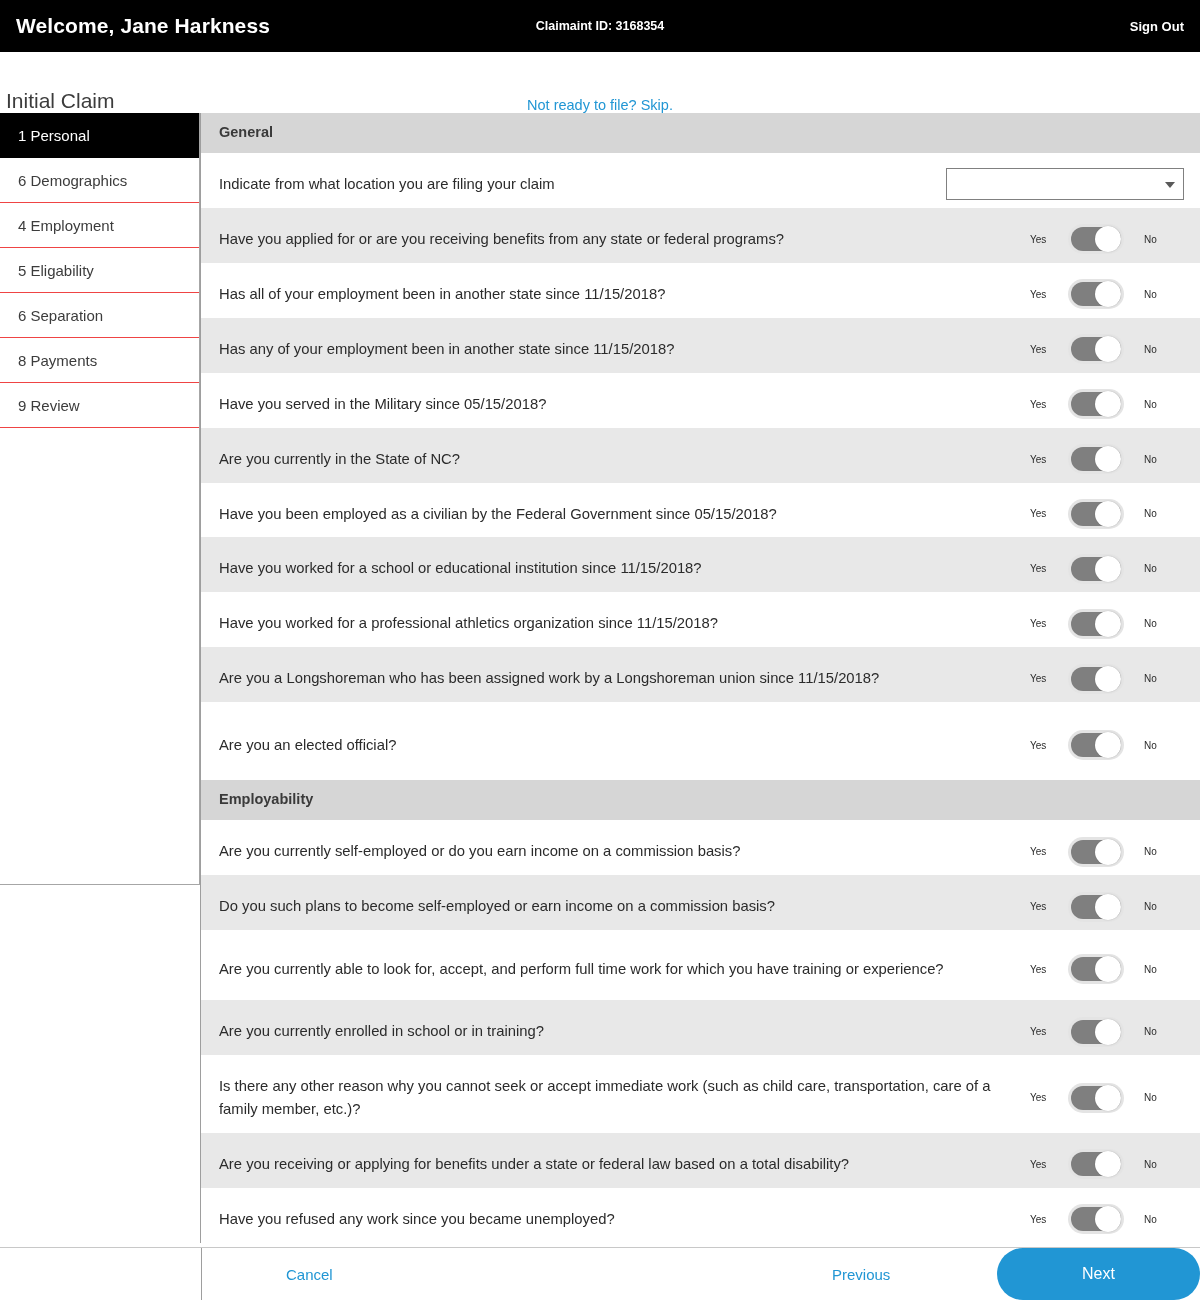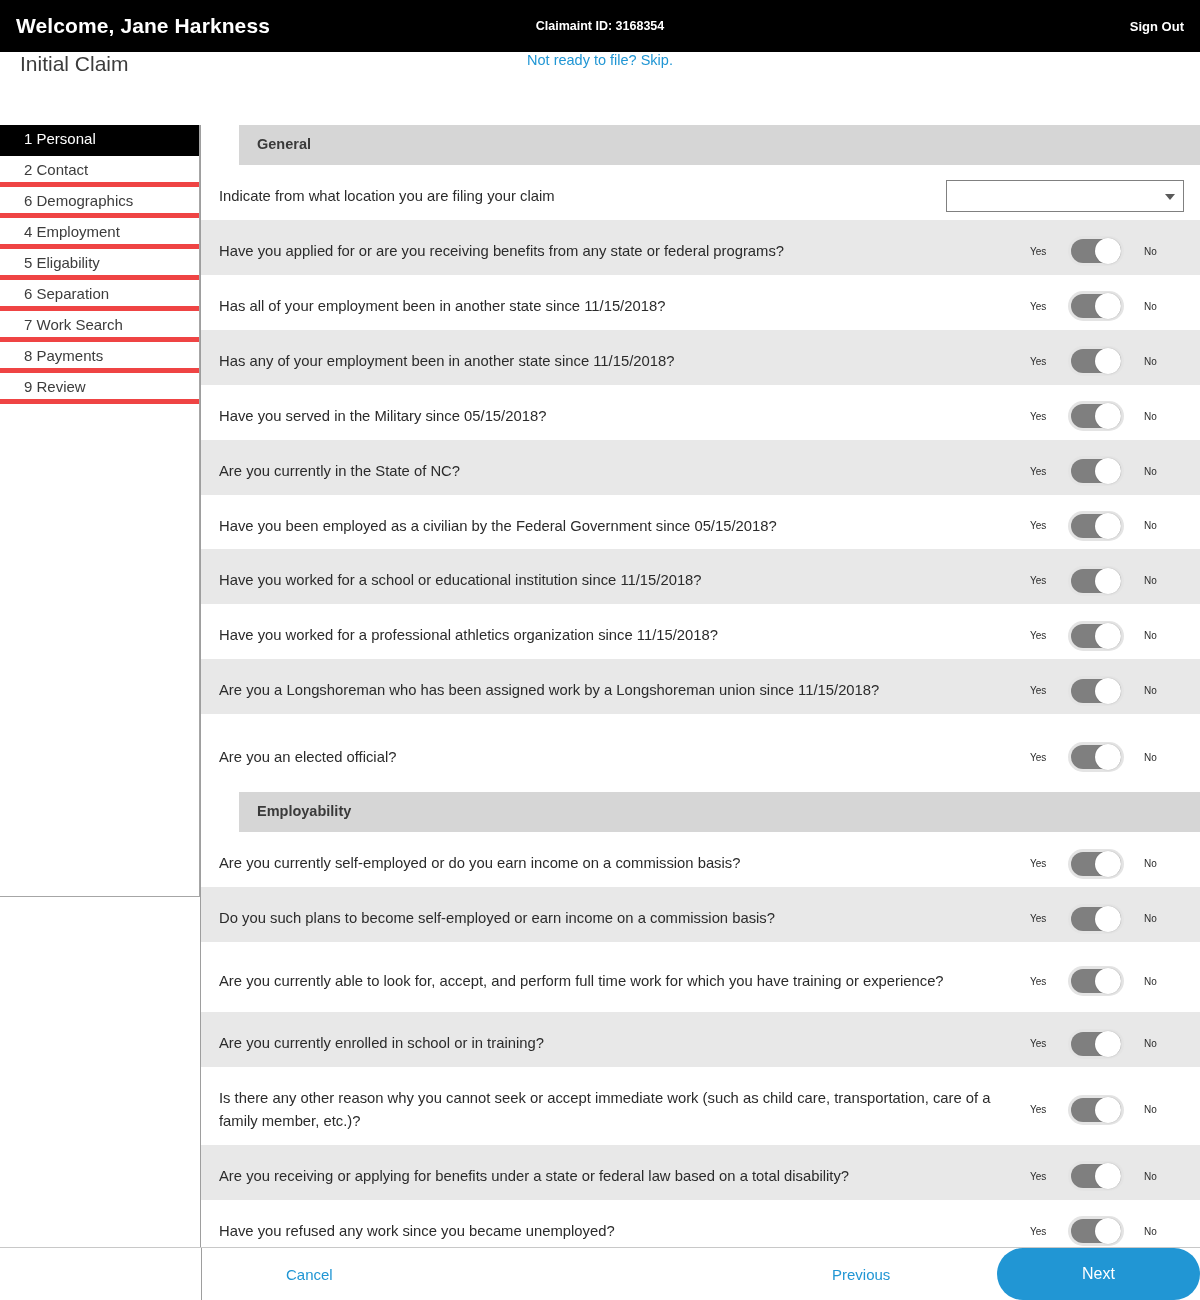--- a/index.html
+++ b/index.html
@@ -45,27 +45,27 @@
   .topbar-signout {
     margin-left: auto;
     font-size: 13px;
     font-weight: bold;
     cursor: pointer;
     z-index: 2;
   }
 
   
   .titlebar {
-    height: 73px;
-    background: #ffffff;
-    display: flex;
-    align-items: flex-start;
+    height: 61px;
+    background: #ffffff;
+    display: flex;
+    align-items: flex-end;
     position: relative;
     box-sizing: border-box;
-    padding: 0 20px;
+    padding: 0 6px;
   }
   .page-title {
     font-size: 21px;
     color: #3c3c3c;
     font-weight: normal;
   }
   .skip-link {
     position: absolute;
     left: 0;
     right: 0;
@@ -86,28 +86,28 @@
     width: 200px;
     min-width: 200px;
     border: 1px solid #a6a6a6;
     border-top: none;
     border-left: none;
     box-sizing: border-box;
     height: 772px;
     background: #ffffff;
   }
   .nav-item {
-    height: 31px;
-    display: flex;
-    align-items: center;
-    padding-left: 24px;
+    height: 45px;
+    display: flex;
+    align-items: center;
+    padding-left: 18px;
     box-sizing: border-box;
     font-size: 15px;
     color: #3c3c3c;
-    border-bottom: 5px solid #ef4444;
+    border-bottom: 1px solid #ef4444;
     cursor: pointer;
     background: #ffffff;
   }
   .nav-item.active {
     background: #000000;
     color: #ffffff;
     border-bottom-color: #000000;
   }
 
   
@@ -119,21 +119,20 @@
   }
 
   .section-header {
     background: #d6d6d6;
     font-size: 14.5px;
     font-weight: bold;
     color: #3a3a3a;
     padding: 11px 0 11px 18px;
     box-sizing: border-box;
     height: 40px;
-    margin-left: 38px;
   }
 
   .q-row {
     display: flex;
     align-items: center;
     box-sizing: border-box;
     padding: 8px 16px 0 18px;
     min-height: 50px;
     background: #ffffff;
   }
@@ -285,36 +284,30 @@
   <div class="page-title">Initial Claim</div>
   <div class="skip-link">Not ready to file? Skip.</div>
 </div>
 
 <div class="page-body">
   <div class="sidebar" id="sidebar">
       <div class="nav-item active">
         <span>1 Personal</span>
       </div>
       <div class="nav-item">
-        <span>2 Contact</span>
-      </div>
-      <div class="nav-item">
         <span>6 Demographics</span>
       </div>
       <div class="nav-item">
         <span>4 Employment</span>
       </div>
       <div class="nav-item">
         <span>5 Eligability</span>
       </div>
       <div class="nav-item">
         <span>6 Separation</span>
-      </div>
-      <div class="nav-item">
-        <span>7 Work Search</span>
       </div>
       <div class="nav-item">
         <span>8 Payments</span>
       </div>
       <div class="nav-item">
         <span>9 Review</span>
       </div>
     </div>
   <div class="content" id="content">
       <div class="section-header">General</div>

